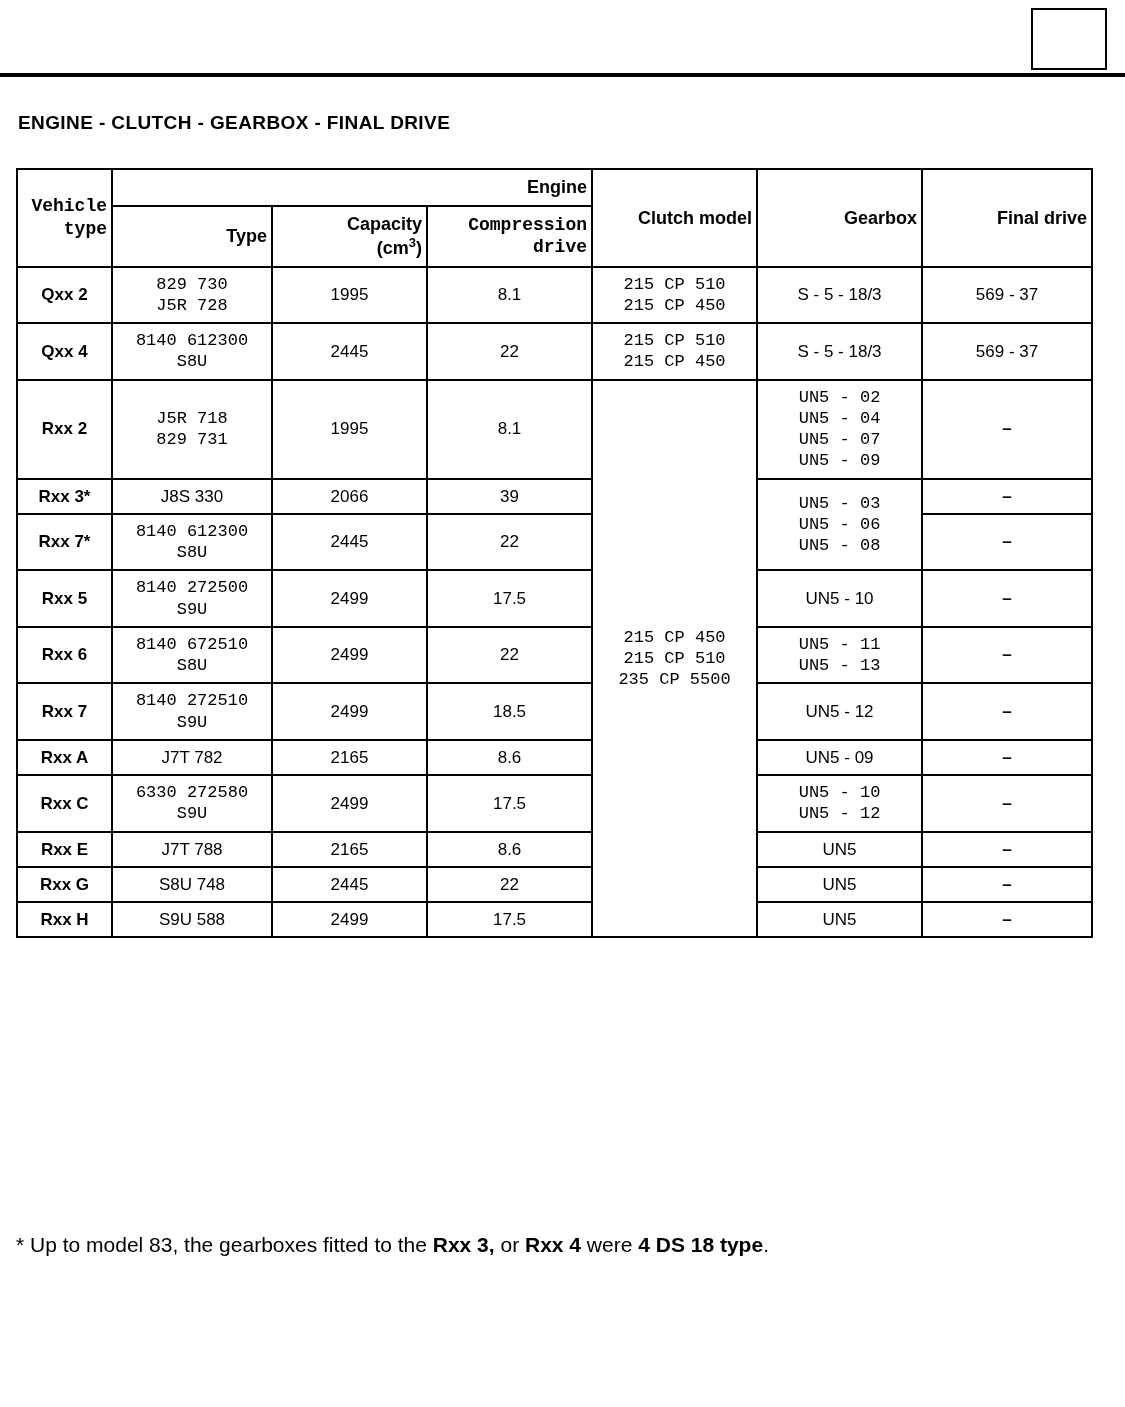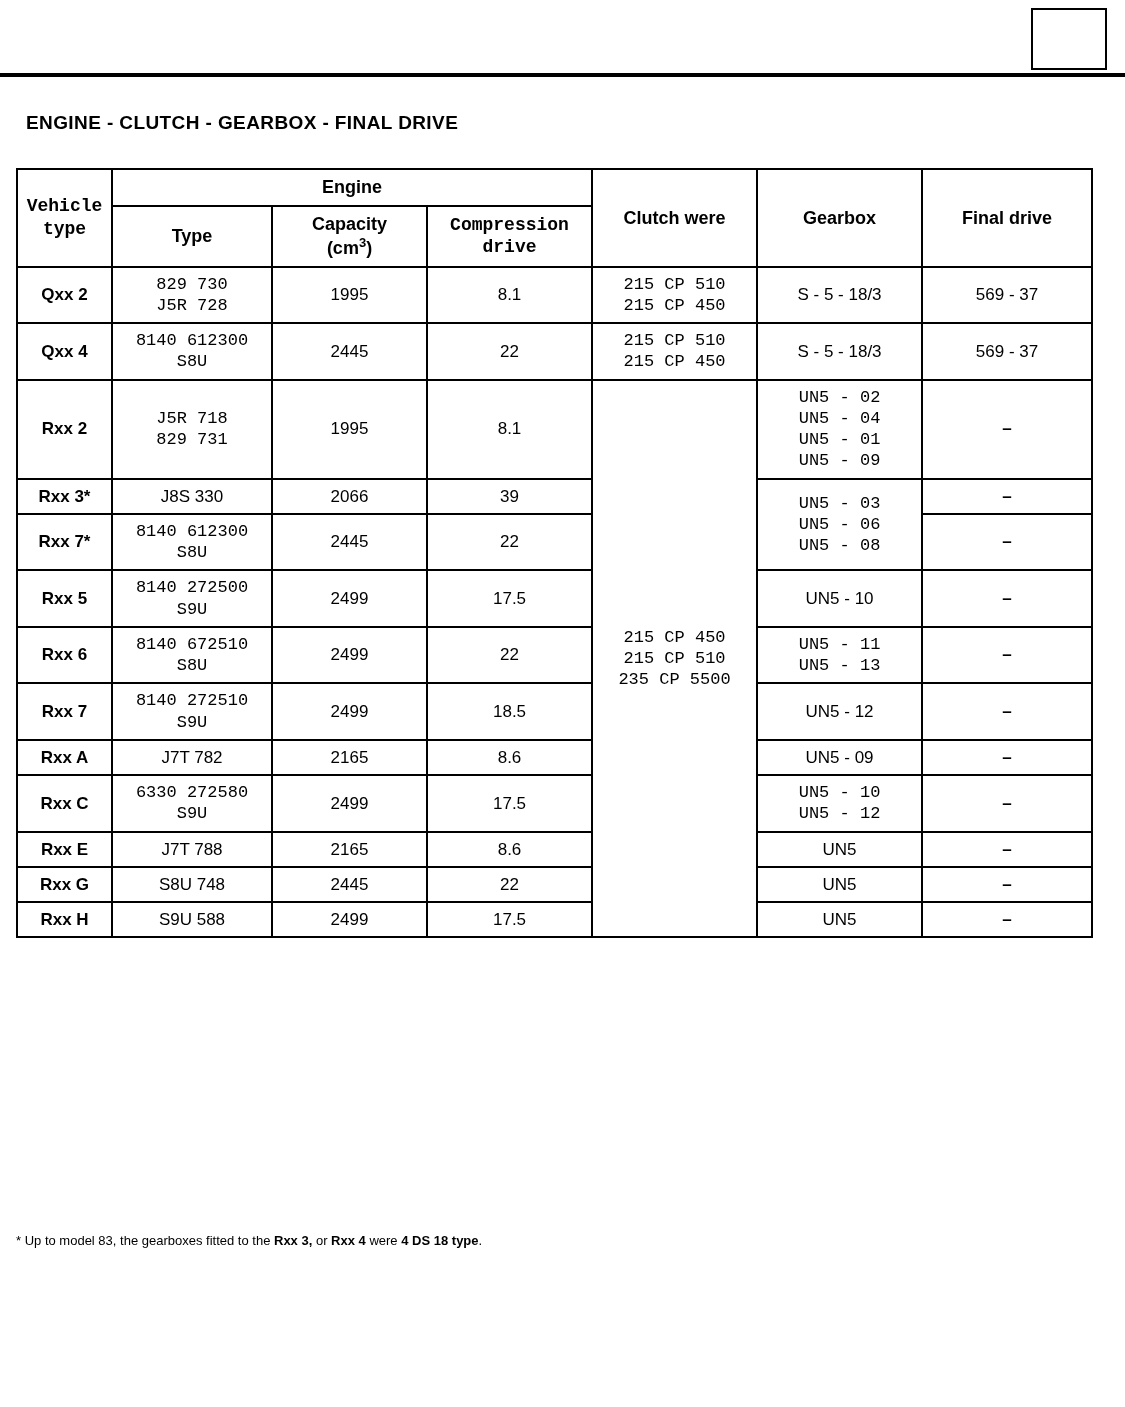--- a/index.html
+++ b/index.html
@@ -40,21 +40,21 @@
     top: 73px;
     left: 0;
     width: 1125px;
     height: 4px;
     background: #000;
   }
 
   .doc-title {
     position: absolute;
     top: 112px;
-    left: 26px;
+    left: 18px;
     font-size: 19px;
     font-weight: bold;
     letter-spacing: 0.4px;
   }
 
   table.spec {
     position: absolute;
     top: 168px;
     left: 16px;
     width: 1075px;
@@ -65,20 +65,21 @@
     border: 2px solid #000;
     text-align: center;
     vertical-align: middle;
     font-size: 17px;
     padding: 6px 4px;
     line-height: 1.25;
   }
   table.spec th {
     font-weight: bold;
     font-size: 18px;
+    text-align: right;
   }
   td.vtype {
     font-weight: bold;
     font-size: 18px;
     margin-top: 24px;
   }
   .sub {
     font-size: 13px;
     vertical-align: super;
   }
@@ -97,21 +98,21 @@
   col.c-cap   { width: 155px; }
   col.c-comp  { width: 165px; }
   col.c-clutch{ width: 165px; }
   col.c-gbox  { width: 165px; }
   col.c-fdrive{ width: 170px; }
 
   .footnote {
     position: absolute;
     top: 1233px;
     left: 16px;
-    font-size: 13px;
+    font-size: 21px;
     font-weight: bold;
   }
   .footnote .light {
     font-weight: normal;
   }
 </style>
 </head>
 <body>
 
 <div class="page">
@@ -129,21 +130,21 @@
         <col class="c-comp">
       <col class="c-clutch">
         <col class="c-gbox">
         <col class="c-fdrive">
     </colgroup>
     <thead>
       <tr>
         <th rowspan="2" class="multiline">Vehicle
 type</th>
         <th colspan="3">Engine</th>
-        <th rowspan="2">Clutch were</th>
+        <th rowspan="2">Clutch model</th>
         <th rowspan="2">Gearbox</th>
         <th rowspan="2">Final drive</th>
       </tr>
       <tr>
         <th>Type</th>
         <th>
           <span>Capacity</span><br>
           <span>(cm<span class="sub">3</span>)</span>
         </th>
         <th class="multiline">Compression
@@ -180,21 +181,21 @@
         <td class="vtype">Rxx 2</td>
         <td class="multiline">J5R 718
 829 731</td>
         <td>1995</td>
         <td>8.1</td>
         <td class="multiline" rowspan="11">215 CP 450
 215 CP 510
 235 CP 5500</td>
         <td class="multiline">UN5 - 02
 UN5 - 04
-UN5 - 01
+UN5 - 07
 UN5 - 09</td>
         <td class="dash">–</td>
       </tr>
 
       <tr>
         <td class="vtype">Rxx 3*</td>
         <td>J8S 330</td>
         <td>2066</td>
         <td>39</td>
         <td class="multiline" rowspan="2">UN5 - 03

